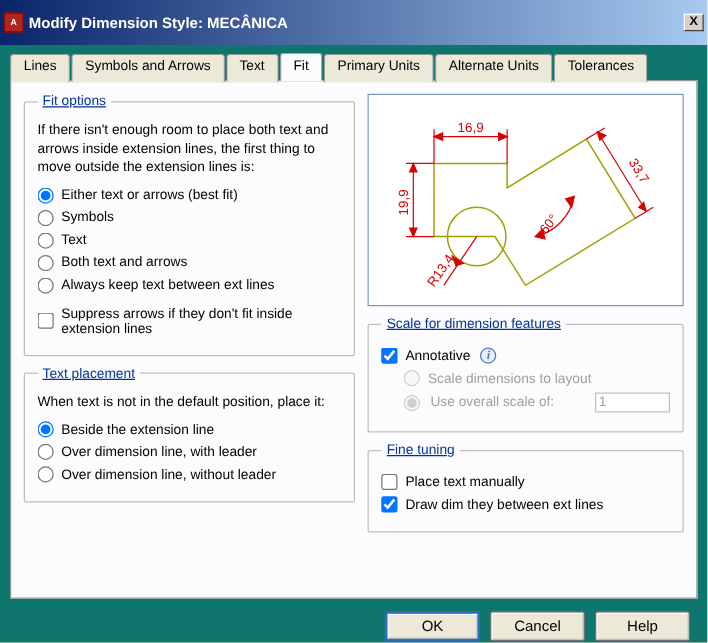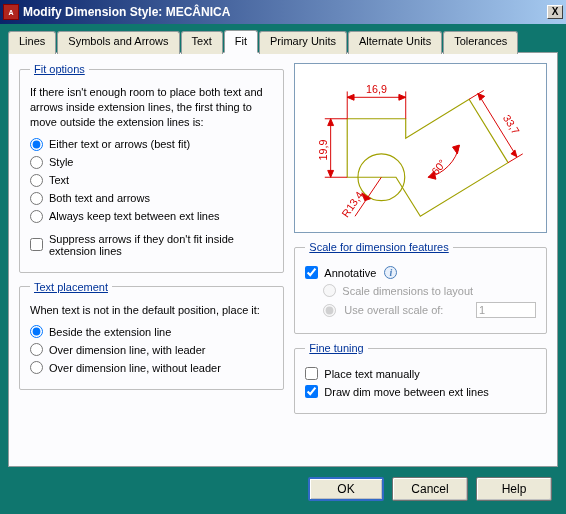--- a/index.html
+++ b/index.html
@@ -8,21 +8,21 @@
     font-family: Tahoma, Arial, sans-serif;
     font-size: 11px;
     background: #ece9d8;
     width: 566px;
     height: 514px;
     overflow: hidden;
   }
   .titlebar {
     background: linear-gradient(to right, #0a246a, #a6caf0);
     color: #fff;
-    height: 24px;
+    height: 36px;
     display: flex;
     align-items: center;
     padding: 0 3px;
     font-weight: bold;
   }
   .titlebar .app-icon {
     width: 16px; height: 16px;
     background: #b0251e;
     border: 1px solid #800;
     display: inline-flex;
@@ -191,21 +191,21 @@
       <fieldset>
         <legend>Fit options</legend>
         <div class="desc">If there isn't enough room to place both text and arrows inside extension lines, the first thing to move outside the extension lines is:</div>
 
         <div class="radio-row">
           <input type="radio" name="fitopt" checked="" style="">
           <label>Either text or arrows (best fit)</label>
         </div>
         <div class="radio-row">
           <input type="radio" name="fitopt" style="">
-          <label>Style</label>
+          <label>Symbols</label>
         </div>
         <div class="radio-row">
           <input type="radio" name="fitopt" style="">
           <label>Text</label>
         </div>
         <div class="radio-row">
           <input type="radio" name="fitopt" style="">
           <label>Both text and arrows</label>
         </div>
         <div class="radio-row">
@@ -306,21 +306,21 @@
       </fieldset>
 
       <fieldset>
         <legend>Fine tuning</legend>
         <div class="check-row">
           <input type="checkbox" style="">
           <label>Place text manually</label>
         </div>
         <div class="check-row">
           <input type="checkbox" checked="" style="">
-          <label>Draw dim move between ext lines</label>
+          <label>Draw dim they between ext lines</label>
         </div>
       </fieldset>
 
     </div>
   </div>
 
   <div class="btnbar">
     <button class="btn default">OK</button>
     <button class="btn">Cancel</button>
     <button class="btn">Help</button>

